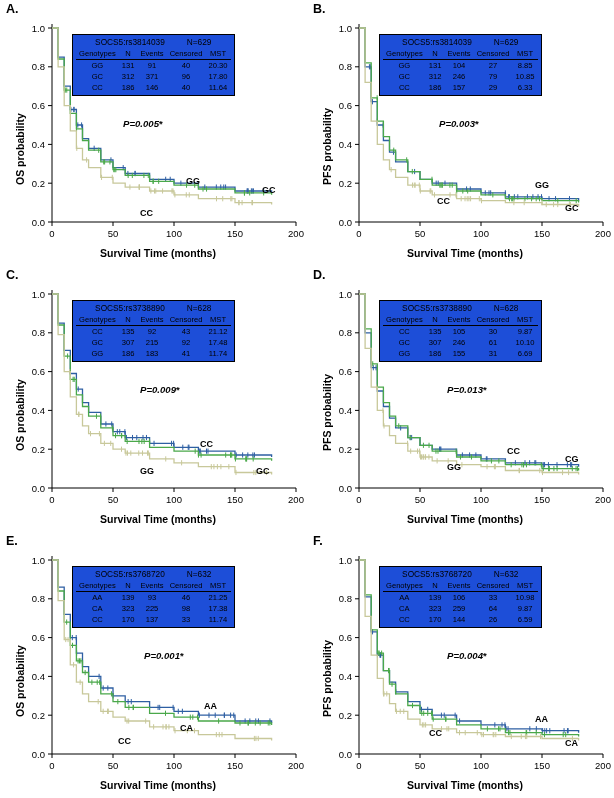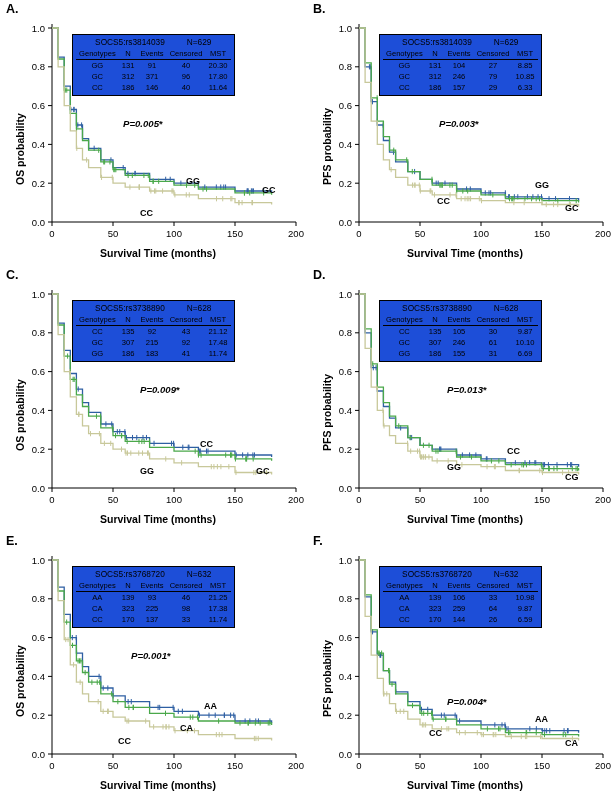--- a/index.html
+++ b/index.html
@@ -659,21 +659,21 @@
                 <td>186</td>
                 <td>155</td>
                 <td>31</td>
                 <td>6.69</td>
               </tr>
             </tbody>
           </table>
         </div>
         <div class="pval" style="left: 140px; top: 118px;"><span>P=0.013</span><span class="star">*</span></div>
         <div class="curvelabel" style="left: 200px; top: 180px;">CC</div>
-        <div class="curvelabel" style="left: 258px; top: 206px;">CG</div>
+        <div class="curvelabel" style="left: 258px; top: 188px;">CG</div>
         <div class="curvelabel" style="left: 140px; top: 196px;">GG</div>
       </div>
       <div class="panel" style="left: 0px; top: 532px;">
         <div class="panel-letter">E.</div>
         <svg width="307" height="266">
           <g>
             <line x1="52" y1="24" x2="52" y2="222" stroke="#000" stroke-width="1"></line>
             <line x1="52" y1="222" x2="296" y2="222" stroke="#000" stroke-width="1"></line>
             <line x1="48" y1="28" x2="52" y2="28" stroke="#000" stroke-width="1"></line>
             <text x="45" y="31.5" text-anchor="end" class="tick">1.0</text>
@@ -818,21 +818,21 @@
               <tr>
                 <td>CC</td>
                 <td>170</td>
                 <td>137</td>
                 <td>33</td>
                 <td>11.74</td>
               </tr>
             </tbody>
           </table>
         </div>
-        <div class="pval" style="left: 131px; top: 118px;"><span>P=0.001</span><span class="star">*</span></div>
+        <div class="pval" style="left: 144px; top: 118px;"><span>P=0.001</span><span class="star">*</span></div>
         <div class="curvelabel" style="left: 204px; top: 169px;">AA</div>
         <div class="curvelabel" style="left: 180px; top: 191px;">CA</div>
         <div class="curvelabel" style="left: 118px; top: 204px;">CC</div>
       </div>
       <div class="panel" style="left: 307px; top: 532px;">
         <div class="panel-letter">F.</div>
         <svg width="307" height="266">
           <g>
             <line x1="52" y1="24" x2="52" y2="222" stroke="#000" stroke-width="1"></line>
             <line x1="52" y1="222" x2="296" y2="222" stroke="#000" stroke-width="1"></line>
@@ -979,19 +979,19 @@
               <tr>
                 <td>CC</td>
                 <td>170</td>
                 <td>144</td>
                 <td>26</td>
                 <td>6.59</td>
               </tr>
             </tbody>
           </table>
         </div>
-        <div class="pval" style="left: 140px; top: 118px; margin-top: 46px;"><span>P=0.004</span><span class="star">*</span></div>
+        <div class="pval" style="left: 140px; top: 118px;"><span>P=0.004</span><span class="star">*</span></div>
         <div class="curvelabel" style="left: 228px; top: 182px;">AA</div>
         <div class="curvelabel" style="left: 258px; top: 206px;">CA</div>
         <div class="curvelabel" style="left: 122px; top: 196px;">CC</div>
       </div>
     </div>
 </div>
 
 </body></html>

